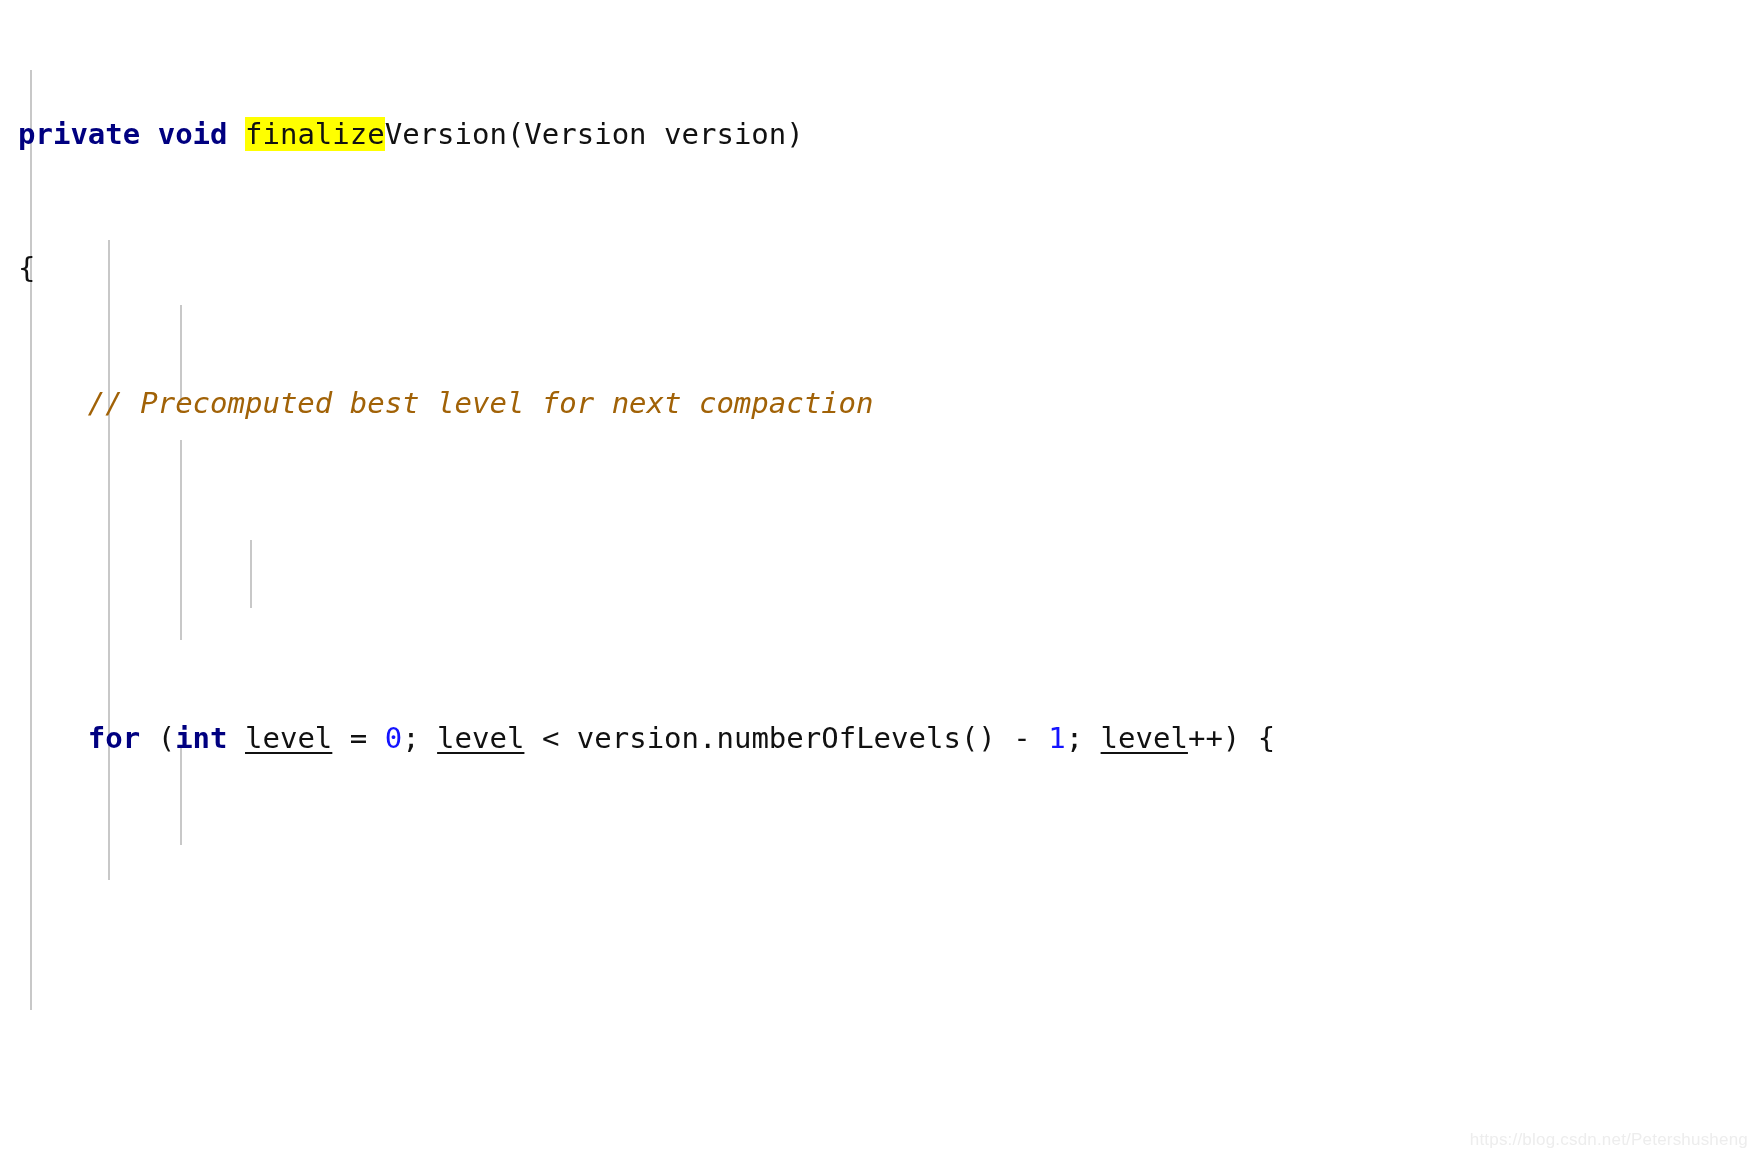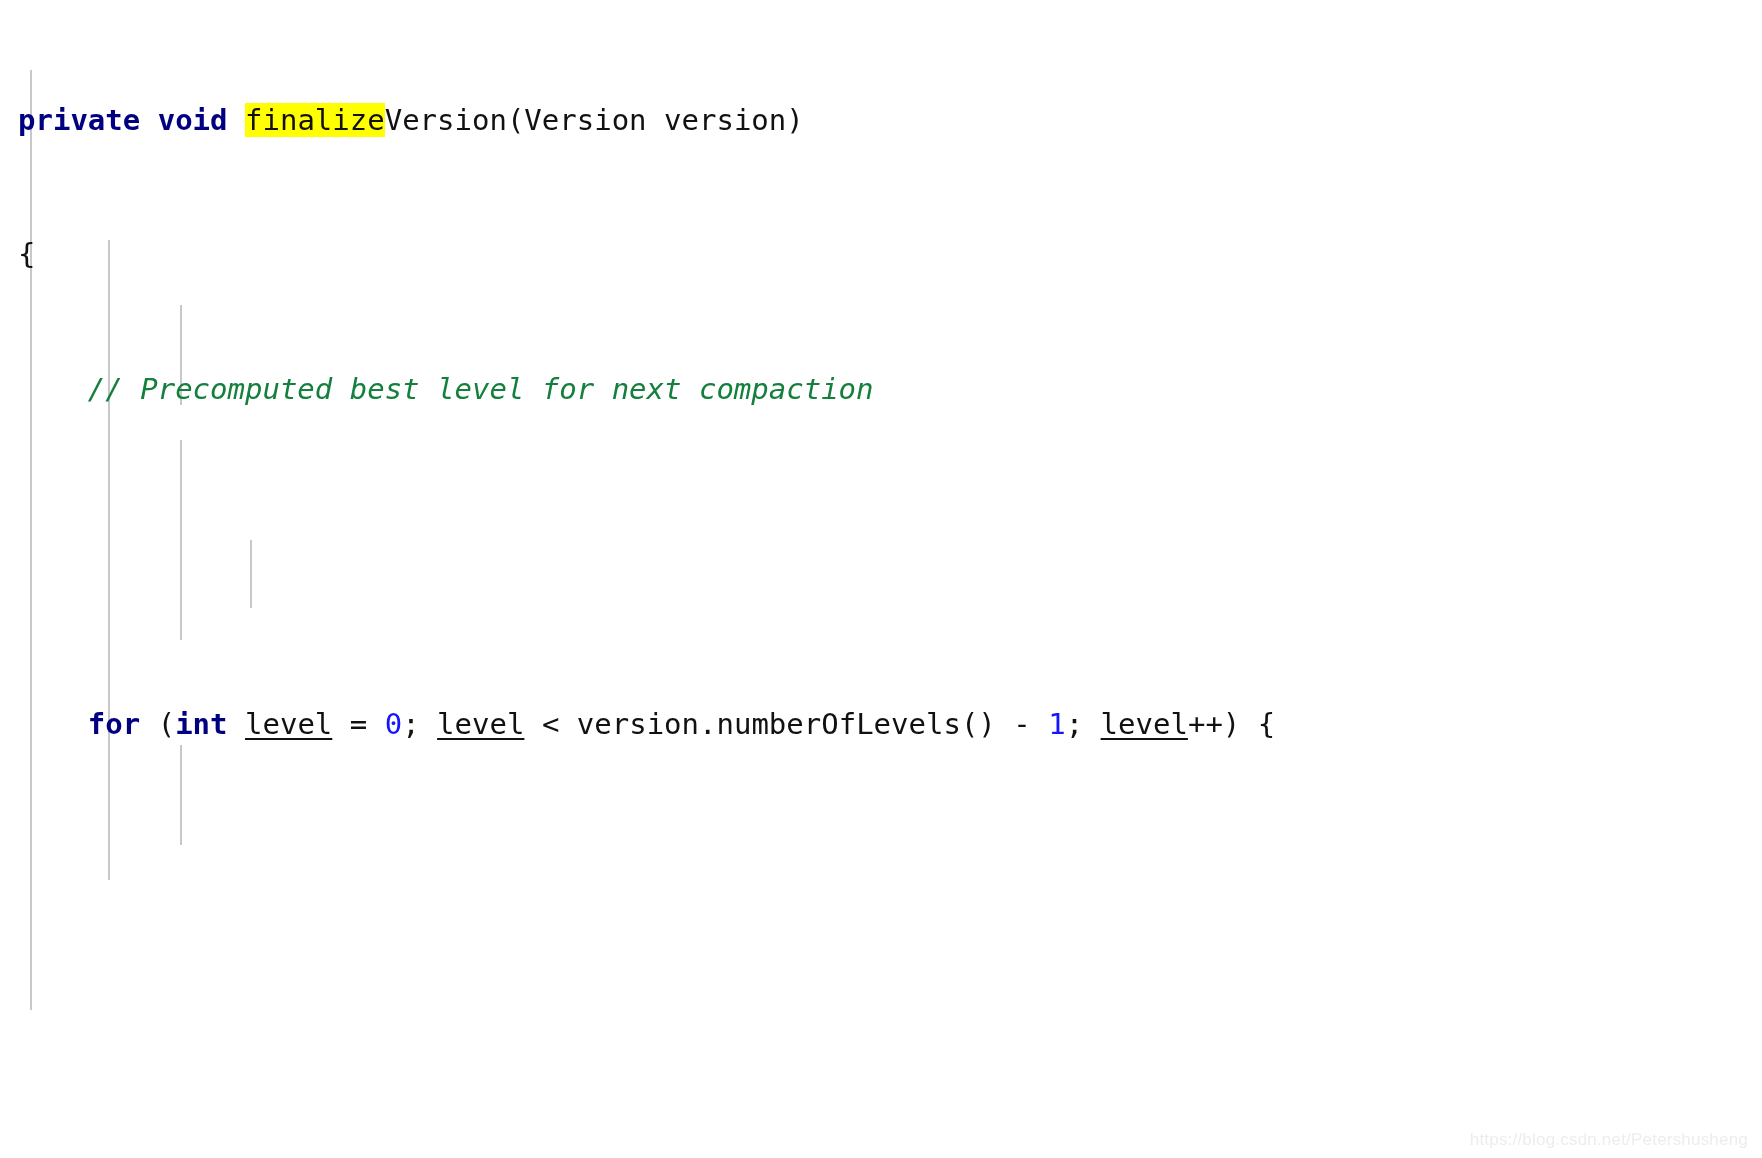--- a/index.html
+++ b/index.html
@@ -26,40 +26,40 @@
     width: 2px;
     background: #c8c8c8;
     z-index: 1;
   }
 
   
   .code {
     position: absolute;
     top: 0; left: 0; right: 0; bottom: 0;
     z-index: 2;
-    padding: 3px 0 0 0;
+    padding: 17px 0 0 0;
     font-size: 29px;
     line-height: 33.6px;
     white-space: pre;
     color: #111111;
     letter-spacing: 0px;
     -webkit-font-smoothing: antialiased;
   }
 
   .line {
     height: 33.6px;
     padding-left: 18px;
     position: relative;
     white-space: pre;
   }
 
   
   .kw   { color: #000080; font-weight: bold; }
   .num  { color: #1414ff; }
-  .cmt  { color: #15803d; font-style: italic; }
+  .cmt  { color: #a16207; font-style: italic; }
   .fld  { text-decoration: underline; text-decoration-thickness: 2px;
           text-underline-offset: 4px; }
 
   
   .hl-find  { background: #ffff00; }
 
   
   #watermark {
     position: absolute;
     right: 14px;

